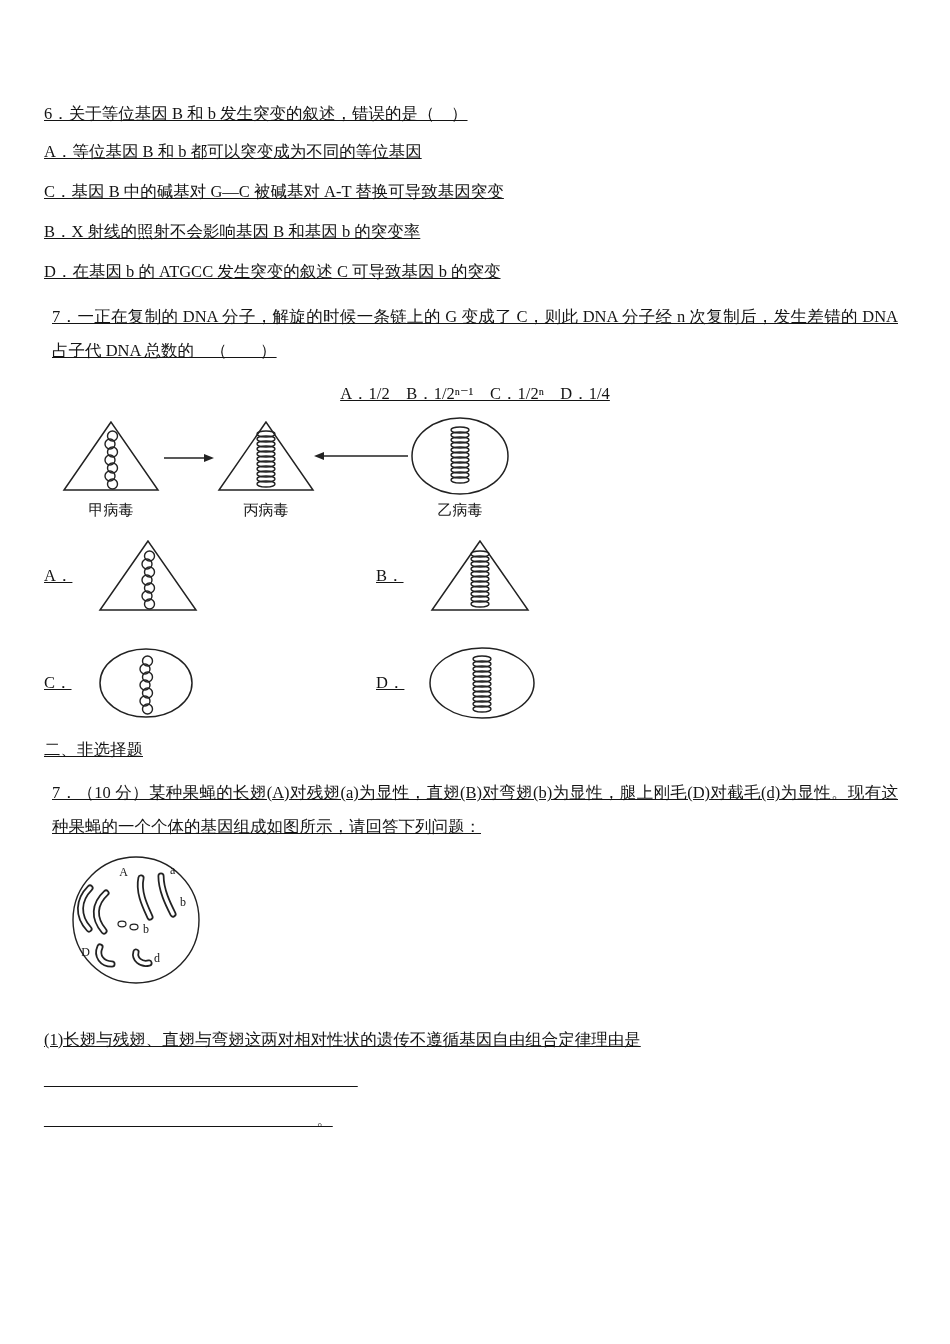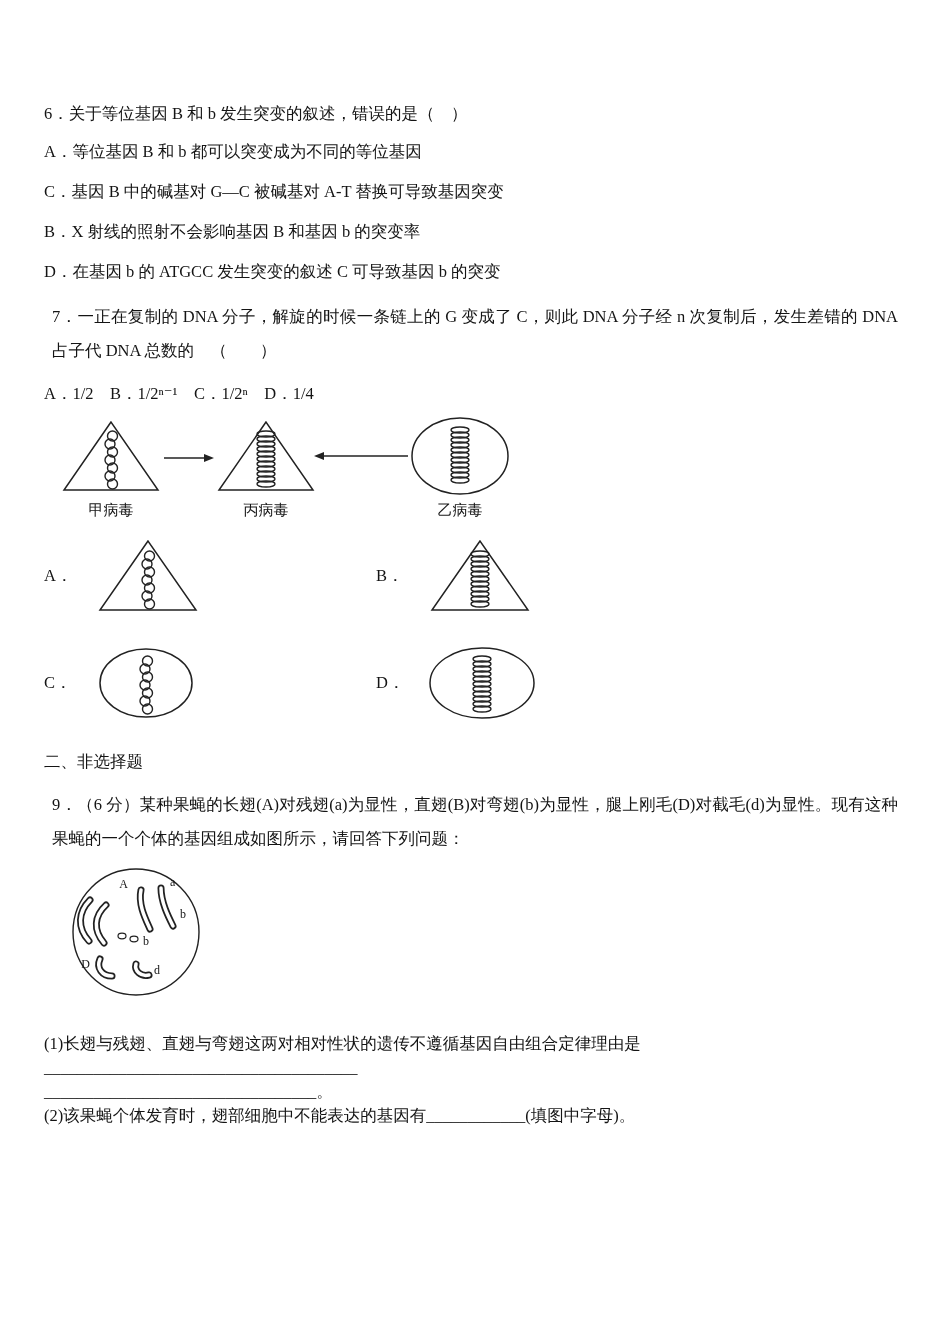--- a/index.html
+++ b/index.html
@@ -2,35 +2,35 @@
 <html><head>
 <meta charset="utf-8">
 <style>
   html,body{margin:0;padding:0;}
   body{
     width:950px;height:1344px;overflow:hidden;
     background:#ffffff;color:#141414;
     font-family:"Liberation Serif","DejaVu Serif",serif;
     font-size:16.5px;
   }
-  .page{box-sizing:border-box;width:950px;height:1149px;padding:96px 44px 0 44px;}
+  .page{box-sizing:border-box;width:950px;height:1149px;padding:96px 44px 0 44px;text-decoration:underline;}
   .line{line-height:40px;white-space:nowrap;}
   .stemline{line-height:36px;white-space:nowrap;}
   .para{line-height:34px;margin:8px;text-align:justify;}
-  .ansline{line-height:36px;white-space:nowrap;}
+  .ansline{line-height:36px;white-space:nowrap;text-align:center;}
   .figure1{margin:4px 0 0 12px;display:block;}
   .opt-row{display:flex;align-items:center;}
   .opt-row.ab{margin-top:14px;}
   .opt-row.cd{margin-top:30px;}
   .opt-cell{display:flex;align-items:center;gap:16px;width:332px;}
   .opt-cell.last{width:auto;}
   .opt-label{line-height:1;}
-  .section-title{line-height:36px;margin-top:24px;}
+  .section-title{line-height:36px;margin-top:12px;}
   .cellfig{margin:4px 0 0 0;display:block;}
-  .blankline{line-height:24px;}
+  .blankline{line-height:40px;}
   .blanks{margin-top:28px;}
   svg{display:block;}
   svg text{font-family:"Liberation Serif","DejaVu Serif",serif;fill:#141414;}
   .figlabel{font-size:15px;}
   .genelabel{font-size:12px;}
 </style>
 </head>
 <body>
 
 <svg width="0" height="0" style="position:absolute" aria-hidden="true">
@@ -117,21 +117,21 @@
       <span class="opt-label">D．</span>
       <svg width="130" height="74" viewBox="0 0 130 74">
         <ellipse cx="62" cy="37" rx="52" ry="35" fill="none" stroke="#222" stroke-width="1.5"></ellipse>
         <use href="#dense-coil" x="62" y="13"></use>
       </svg>
     </div>
   </div>
 
   <div class="section-title">二、非选择题</div>
 
-  <p class="para">9．（6 分）某种果蝇的长翅(A)对残翅(a)为显性，直翅(B)对弯翅(b)为显性，腿上刚毛(D)对截毛(d)为显性。现有这种果蝇的一个个体的基因组成如图所示，请回答下列问题：</p>
+  <p class="para">7．（10 分）某种果蝇的长翅(A)对残翅(a)为显性，直翅(B)对弯翅(b)为显性，腿上刚毛(D)对截毛(d)为显性。现有这种果蝇的一个个体的基因组成如图所示，请回答下列问题：</p>
 
   <svg class="cellfig" width="190" height="140" viewBox="0 0 190 140">
     <circle cx="92" cy="68" r="63" fill="none" stroke="#222" stroke-width="1.4"></circle>
 
     <g stroke="#222" stroke-width="7" stroke-linecap="round" fill="none">
       <path d="M46,36 C34,48 33,64 45,77"></path>
       <path d="M62,41 C50,52 49,66 60,79"></path>
       <path d="M97,26 C94,40 101,54 106,65"></path>
       <path d="M117,24 C117,38 124,52 129,62"></path>
       <path d="M56,95 C52,104 58,112 68,112"></path>
@@ -151,16 +151,15 @@
     <text x="126" y="22" text-anchor="start" class="genelabel">a</text>
     <text x="136" y="54" text-anchor="start" class="genelabel">b</text>
     <text x="99" y="81" text-anchor="start" class="genelabel">b</text>
     <text x="46" y="104" text-anchor="end" class="genelabel">D</text>
     <text x="110" y="110" text-anchor="start" class="genelabel">d</text>
   </svg>
 
   <div class="blanks">
     <div class="blankline">(1)长翅与残翅、直翅与弯翅这两对相对性状的遗传不遵循基因自由组合定律理由是______________________________________</div>
     <div class="blankline">_________________________________。</div>
-    <div class="blankline">(2)该果蝇个体发育时，翅部细胞中不能表达的基因有____________(填图中字母)。</div>
   </div>
 
 </div>
 
 </body></html>

